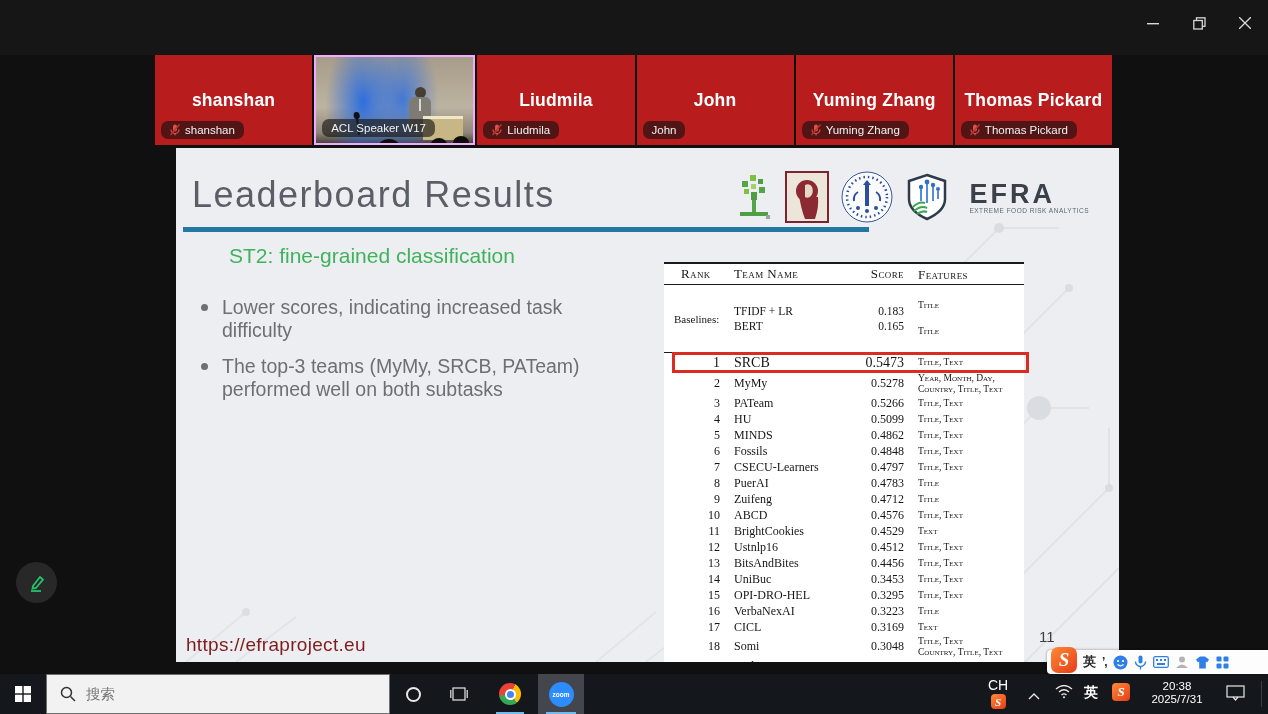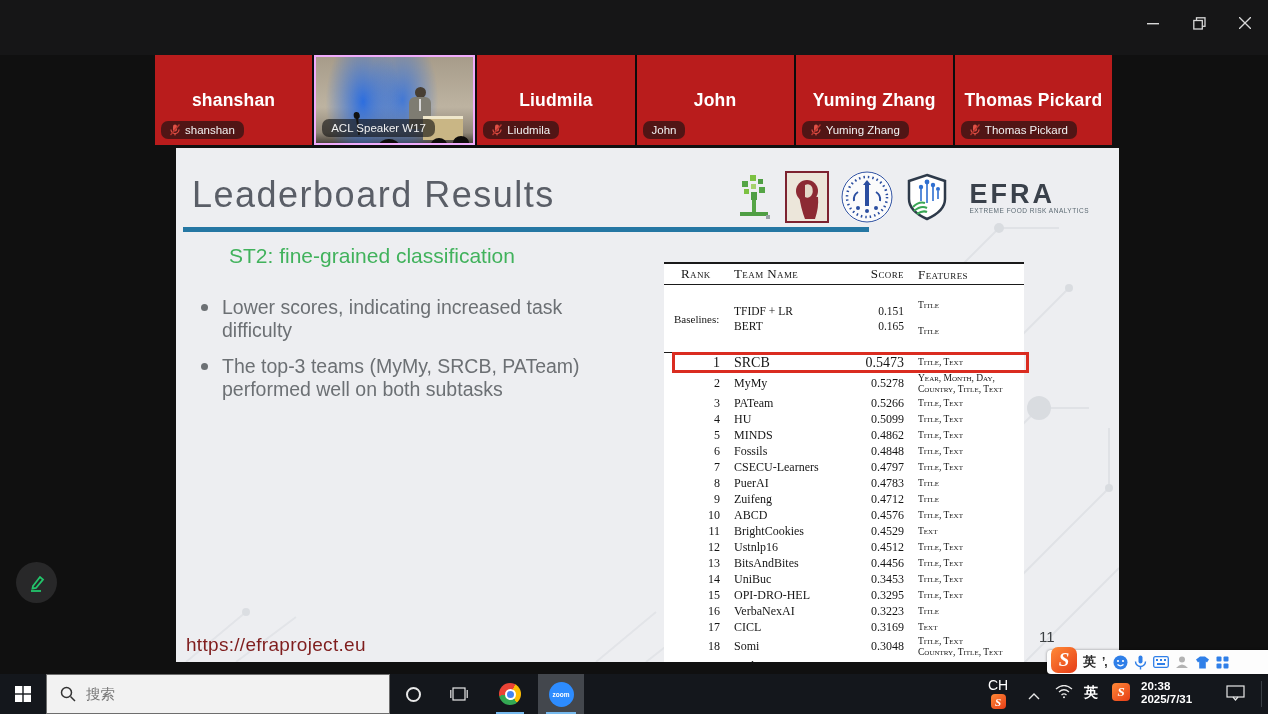--- a/index.html
+++ b/index.html
@@ -91,21 +91,21 @@
   .zoom-app-icon { width:25px; height:25px; border-radius:50%; background:#2d8cff; color:#fff;
                    display:flex; align-items:center; justify-content:center; font-size:6.5px; font-weight:bold; }
   .chrome-icon { width:22px; height:22px; border-radius:50%;
       background:conic-gradient(from 140deg, #34a853 0 120deg, #ea4335 120deg 250deg, #fbbc05 250deg 360deg); position:relative; }
   .chrome-icon::after { content:""; position:absolute; left:5.5px; top:5.5px; width:11px; height:11px; border-radius:50%;
       background:#4285f4; border:2px solid #fff; box-sizing:border-box; }
   .cortana-icon { width:15px; height:15px; border-radius:50%; border:2px solid #e8e8e8; }
   .tray-item { position:absolute; color:#fff; }
   .slogo { background:linear-gradient(140deg,#ff8a37,#e63c17); border-radius:4px; color:#fff; font-weight:bold;
            font-style:italic; display:flex; align-items:center; justify-content:center; font-family:"Liberation Serif",serif; }
-  .clock { text-align:left; font-size:11.5px; line-height:13px;font-weight:bold; }
+  .clock { text-align:center; font-size:11.5px; line-height:13px; }
   .desk-divider { position:absolute; right:6px; top:7px; width:1px; height:26px; background:#3a3f45; }
 
   
   .sogou { position:absolute; left:1047px; top:650px; width:221px; height:24px; background:#fdfdfd;
            border-radius:4px 0 0 4px; box-shadow:0 0 3px rgba(0,0,0,.4); display:flex; align-items:center;
            gap:6px; padding:0 6px 0 4px; z-index:5; }
   .sogou .mode { color:#2a2a2a; font-weight:bold; font-size:13px; }
   .sogou .punct { color:#2a2a2a; font-weight:bold; font-size:12px; letter-spacing:-1px; }
 </style>
 </head>
@@ -342,21 +342,21 @@
         <span class="c-score th">Score</span>
         <span class="c-feat th" style="font-size:13px;">Features</span>
       </div>
       <div class="tbase trow-grid">
         <span class="base-label">Baselines:</span>
         <span class="c-team">
           <span class="bl">TFIDF + LR</span>
           <span class="bl">BERT</span>
         </span>
         <span class="c-score">
-          <span class="bl num">0.151</span>
+          <span class="bl num">0.183</span>
           <span class="bl num">0.165</span>
         </span>
         <span class="c-feat">
           <span class="bl">Title</span>
           <span class="bl">Title</span>
         </span>
       </div>
       <div class="tbody">
 
           <div class="trow trow-grid hl">

